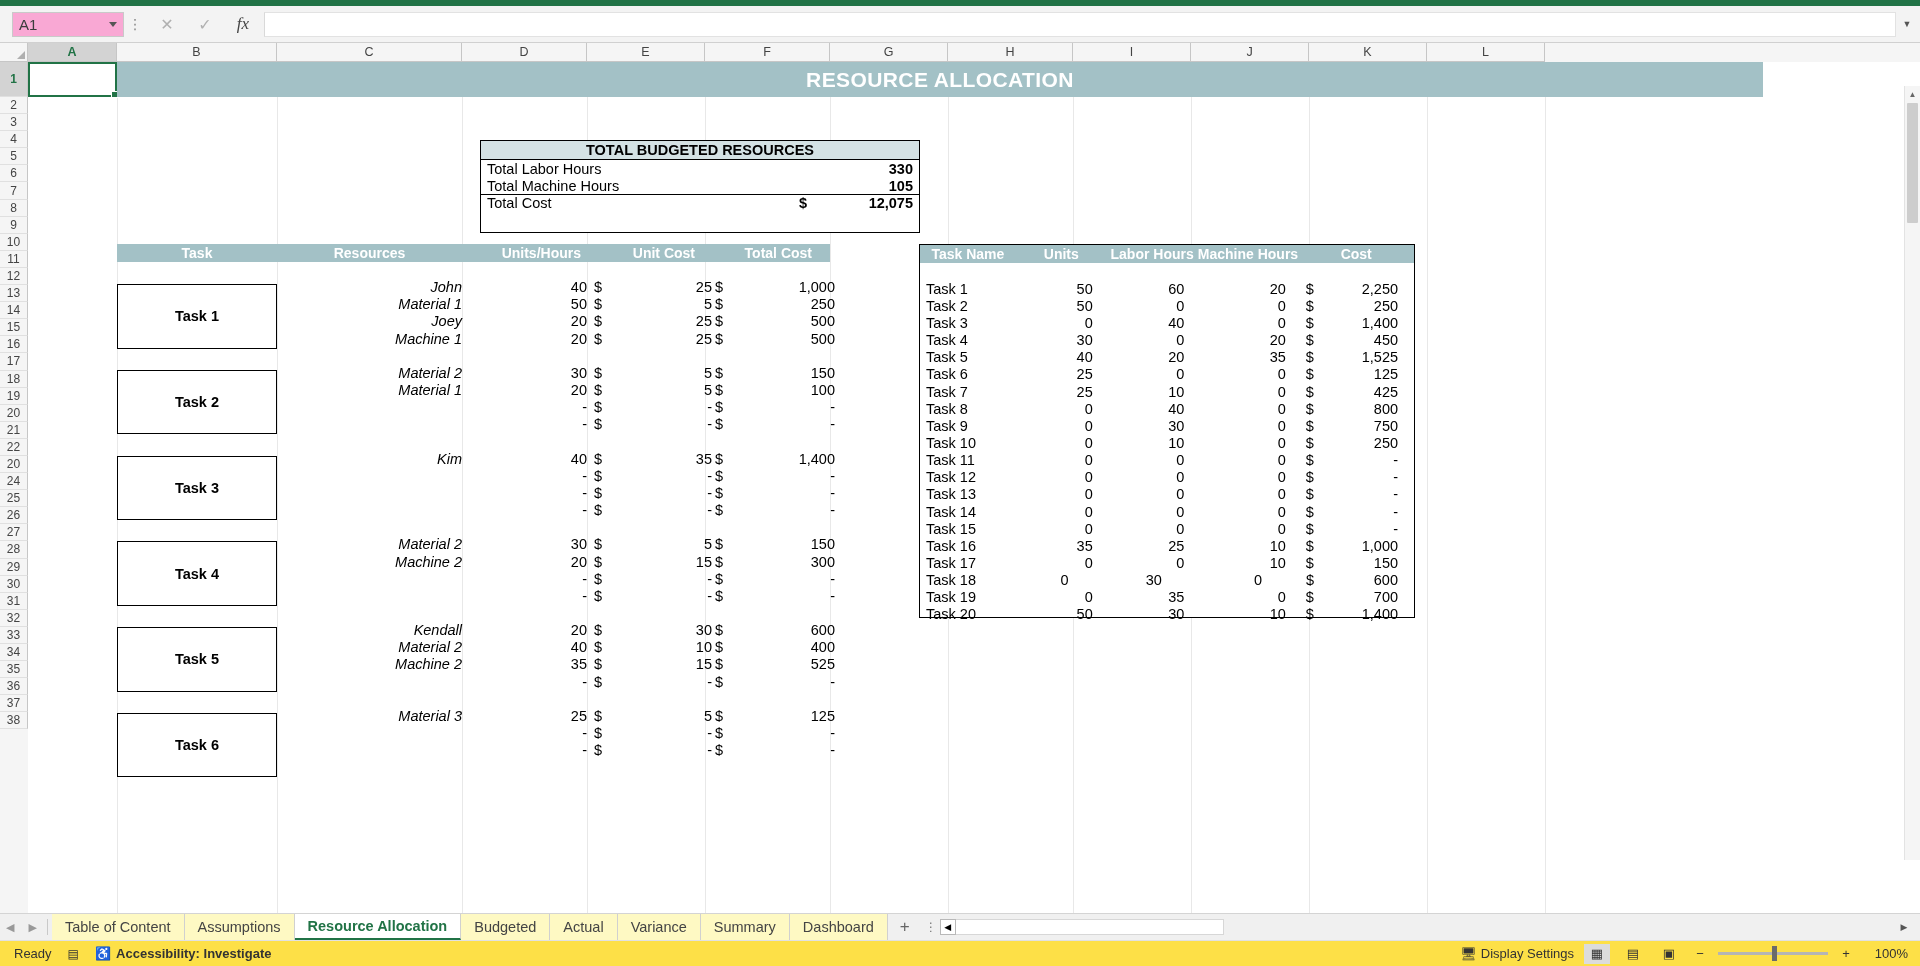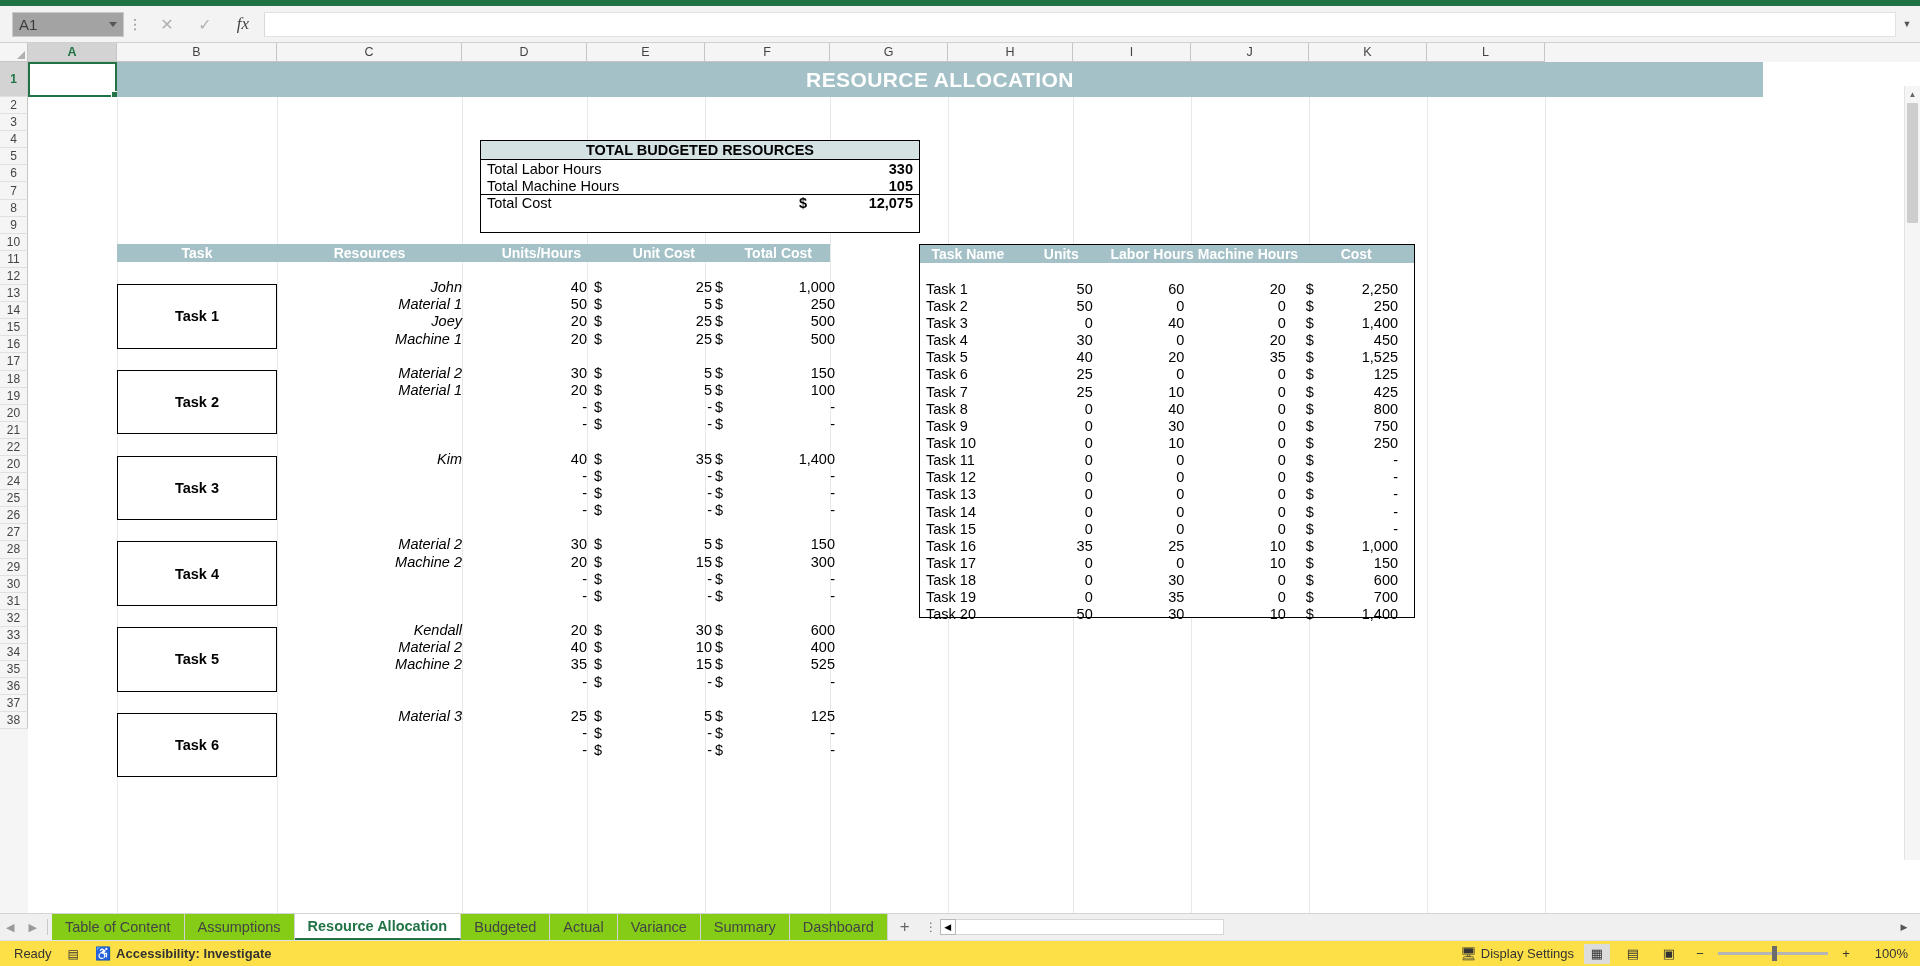--- a/index.html
+++ b/index.html
@@ -14,21 +14,21 @@
 
   
   .ribbon-strip { height: 6px; background: #217346; width: 100%; flex: none; }
 
   
   .formula-bar {
     height: 37px; flex: none; background: #f3f3f3; display: flex; align-items: center;
     border-bottom: 1px solid #d0d0d0; padding: 0 4px;
   }
   .name-box {
-    width: 112px; height: 25px; background: #a3a3a3; border: 1px solid #c9c9c9;
+    width: 112px; height: 25px; background: #f9a8d4; border: 1px solid #c9c9c9;
     display: flex; align-items: center; padding: 0 6px; font-size: 15px; color: #3c3c3c;
     margin-left: 8px; position: relative;
   }
   .name-box .nb-text { flex: 1; }
   .nb-caret { width: 0; height: 0; border-left: 4px solid transparent; border-right: 4px solid transparent; border-top: 5px solid #555; }
   .fb-dots { width: 22px; text-align: center; color: #888; font-size: 14px; letter-spacing: 0; line-height: 6px; }
   .fb-dots span { display: block; }
   .fb-btns { display: flex; align-items: center; gap: 0px; height: 25px; padding: 0 2px; }
   .fb-btn { width: 38px; height: 25px; display: flex; align-items: center; justify-content: center; color: #b0b0b0; font-size: 16px; }
   .fb-btn.fx { color: #444; font-style: italic; font-family: "Liberation Serif", serif; font-size: 17px; }
@@ -101,21 +101,21 @@
   .rt-head { background: #a3c1c6; height: 18px; display: flex; align-items: center; color: #fff; font-weight: bold; font-size: 14px; }
   .rt-head div { text-align: center; }
 
   
   .tabbar { height: 27px; flex: none; background: #f0f0f0; display: flex; align-items: stretch; border-top: 1px solid #d4d4d4; }
   .tab-navs { display: flex; align-items: center; padding: 0 6px; gap: 14px; color: #999; font-size: 11px; }
   .tab-sep { width: 1px; background: #c9c9c9; margin: 5px 4px; }
   .tabs { display: flex; align-items: stretch; }
   .tab {
     padding: 0 13px; display: flex; align-items: center; font-size: 14.5px; color: #444;
-    border-right: 1px solid #d0d0d0; background: #84cc16;
+    border-right: 1px solid #d0d0d0; background: #fef9c3;
   }
   .tab.active { background: #fff; color: #217346; font-weight: bold; border-bottom: 2.5px solid #217346; }
   .tab-add { width: 34px; display: flex; align-items: center; justify-content: center; color: #666; font-size: 17px; }
   .tab-dots { width: 18px; display: flex; align-items: center; justify-content: center; color: #777; font-size: 12px; line-height: 4px; flex-direction: column; }
   .hscroll { flex: 1; display: flex; align-items: center; padding-right: 8px; }
   .hs-left { width: 16px; height: 16px; background: #fff; border: 1px solid #b8b8b8; display:flex; align-items:center; justify-content:center; font-size: 9px; }
   .hs-track { flex: 1; height: 16px; background: #fff; border: 1px solid #d7d7d7; border-left: none; max-width: 268px; }
   .hs-rest { flex: 1; }
   .hs-right { width: 16px; height: 16px; display:flex; align-items:center; justify-content:center; font-size: 9px; color: #555; }
 
@@ -557,21 +557,21 @@
                 <div style="width: 120px; text-align: right; padding-right: 16px;">1,000</div>
               </div>
               <div style="display: flex; height: 17.15px; align-items: center; font-size: 14.5px;">
                 <div style="width: 116px; text-align: left; padding-left: 6px;">Task 17</div>
                 <div style="width: 110px; text-align: right; padding-right: 14px;">0</div>
                 <div style="width: 110px; text-align: right; padding-right: 14px;">0</div>
                 <div style="width: 122px; text-align: right; padding-right: 14px;">10</div>
                 <div style="width: 14px; text-align: left; padding-left: 6px;">$</div>
                 <div style="width: 120px; text-align: right; padding-right: 16px;">150</div>
               </div>
-              <div style="display: flex; height: 17.15px; align-items: center; font-size: 14.5px;">
+              <div style="display: flex; height: 17.15px; align-items: center; font-size: 14.5px; gap: 24px;">
                 <div style="width: 116px; text-align: left; padding-left: 6px;">Task 18</div>
                 <div style="width: 110px; text-align: right; padding-right: 14px;">0</div>
                 <div style="width: 110px; text-align: right; padding-right: 14px;">30</div>
                 <div style="width: 122px; text-align: right; padding-right: 14px;">0</div>
                 <div style="width: 14px; text-align: left; padding-left: 6px;">$</div>
                 <div style="width: 120px; text-align: right; padding-right: 16px;">600</div>
               </div>
               <div style="display: flex; height: 17.15px; align-items: center; font-size: 14.5px;">
                 <div style="width: 116px; text-align: left; padding-left: 6px;">Task 19</div>
                 <div style="width: 110px; text-align: right; padding-right: 14px;">0</div>

